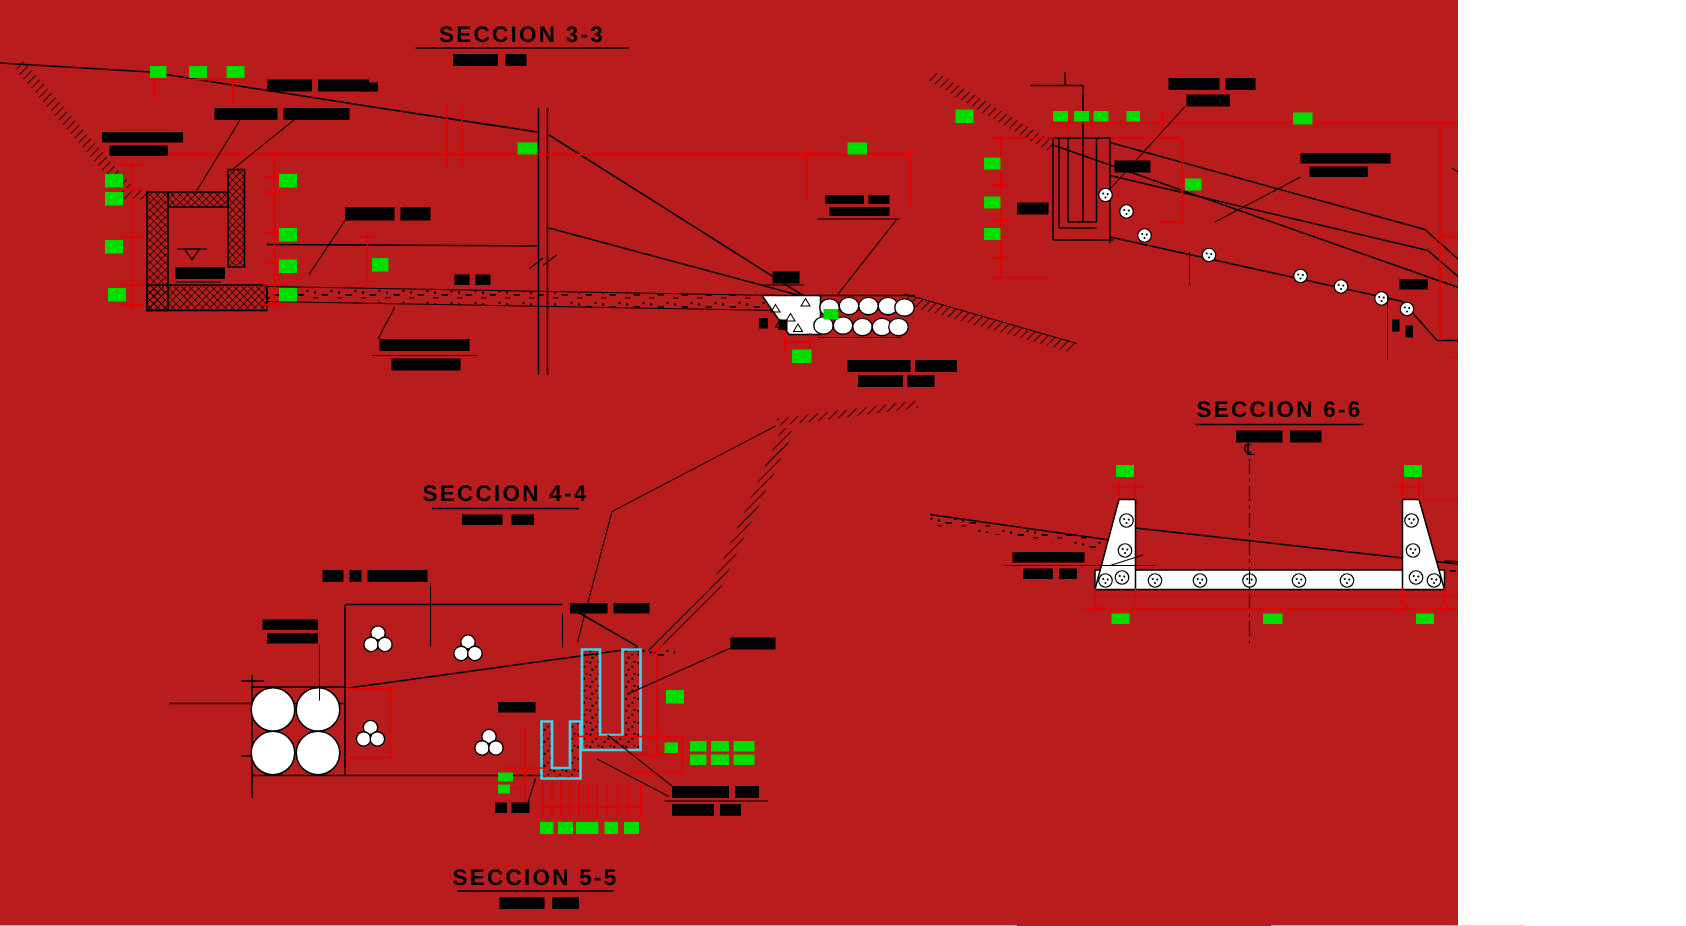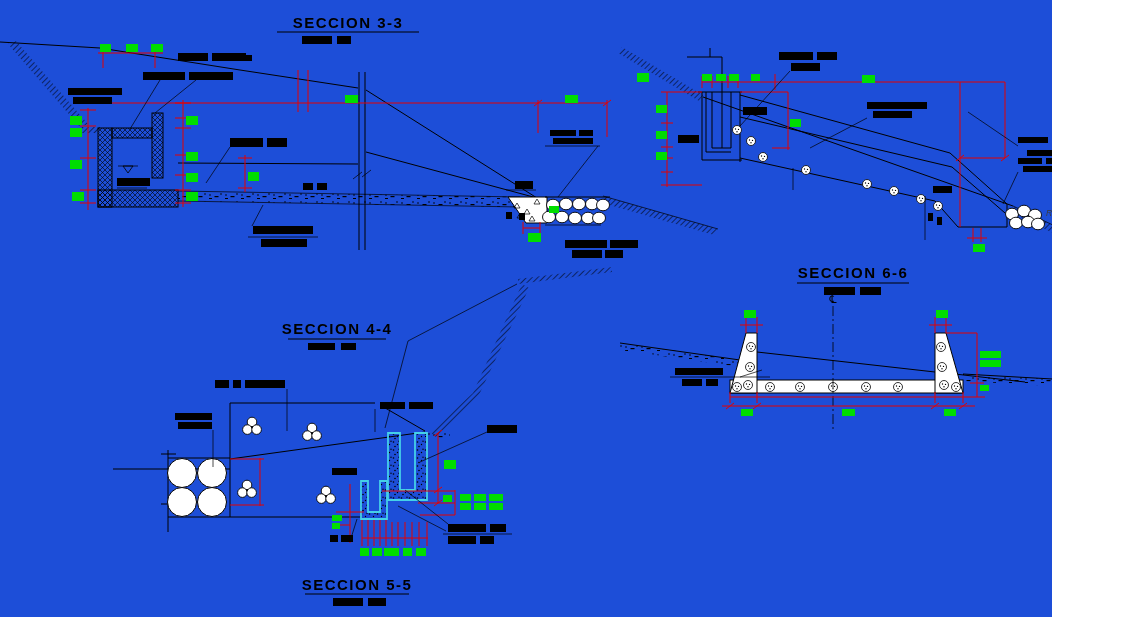--- a/index.html
+++ b/index.html
@@ -1,16 +1,16 @@
 <!DOCTYPE html>
 <html><head>
 <meta charset="utf-8">
 <style>
   html,body{margin:0;padding:0;background:#ffffff}
-  .canvas{position:relative;width:1052px;height:617px;background:#1d4ed8;overflow:hidden;
+  .canvas{position:relative;width:972px;height:617px;background:#b91c1c;overflow:hidden;
           font-family:"Liberation Sans",sans-serif}
   svg{display:block}
   .k{stroke:#000;stroke-width:1;fill:none}
   .t{stroke:#000;stroke-width:.7;fill:none}
   .r{stroke:#e60000;stroke-width:1;fill:none}
   .b{fill:#000;stroke:none}
   .g{fill:#00dd00;stroke:none}
   .wall{fill:url(#xh);stroke:#000;stroke-width:1}
   .slope{fill:url(#hat);stroke:none}
   .grav{fill:url(#grv);stroke:none}

